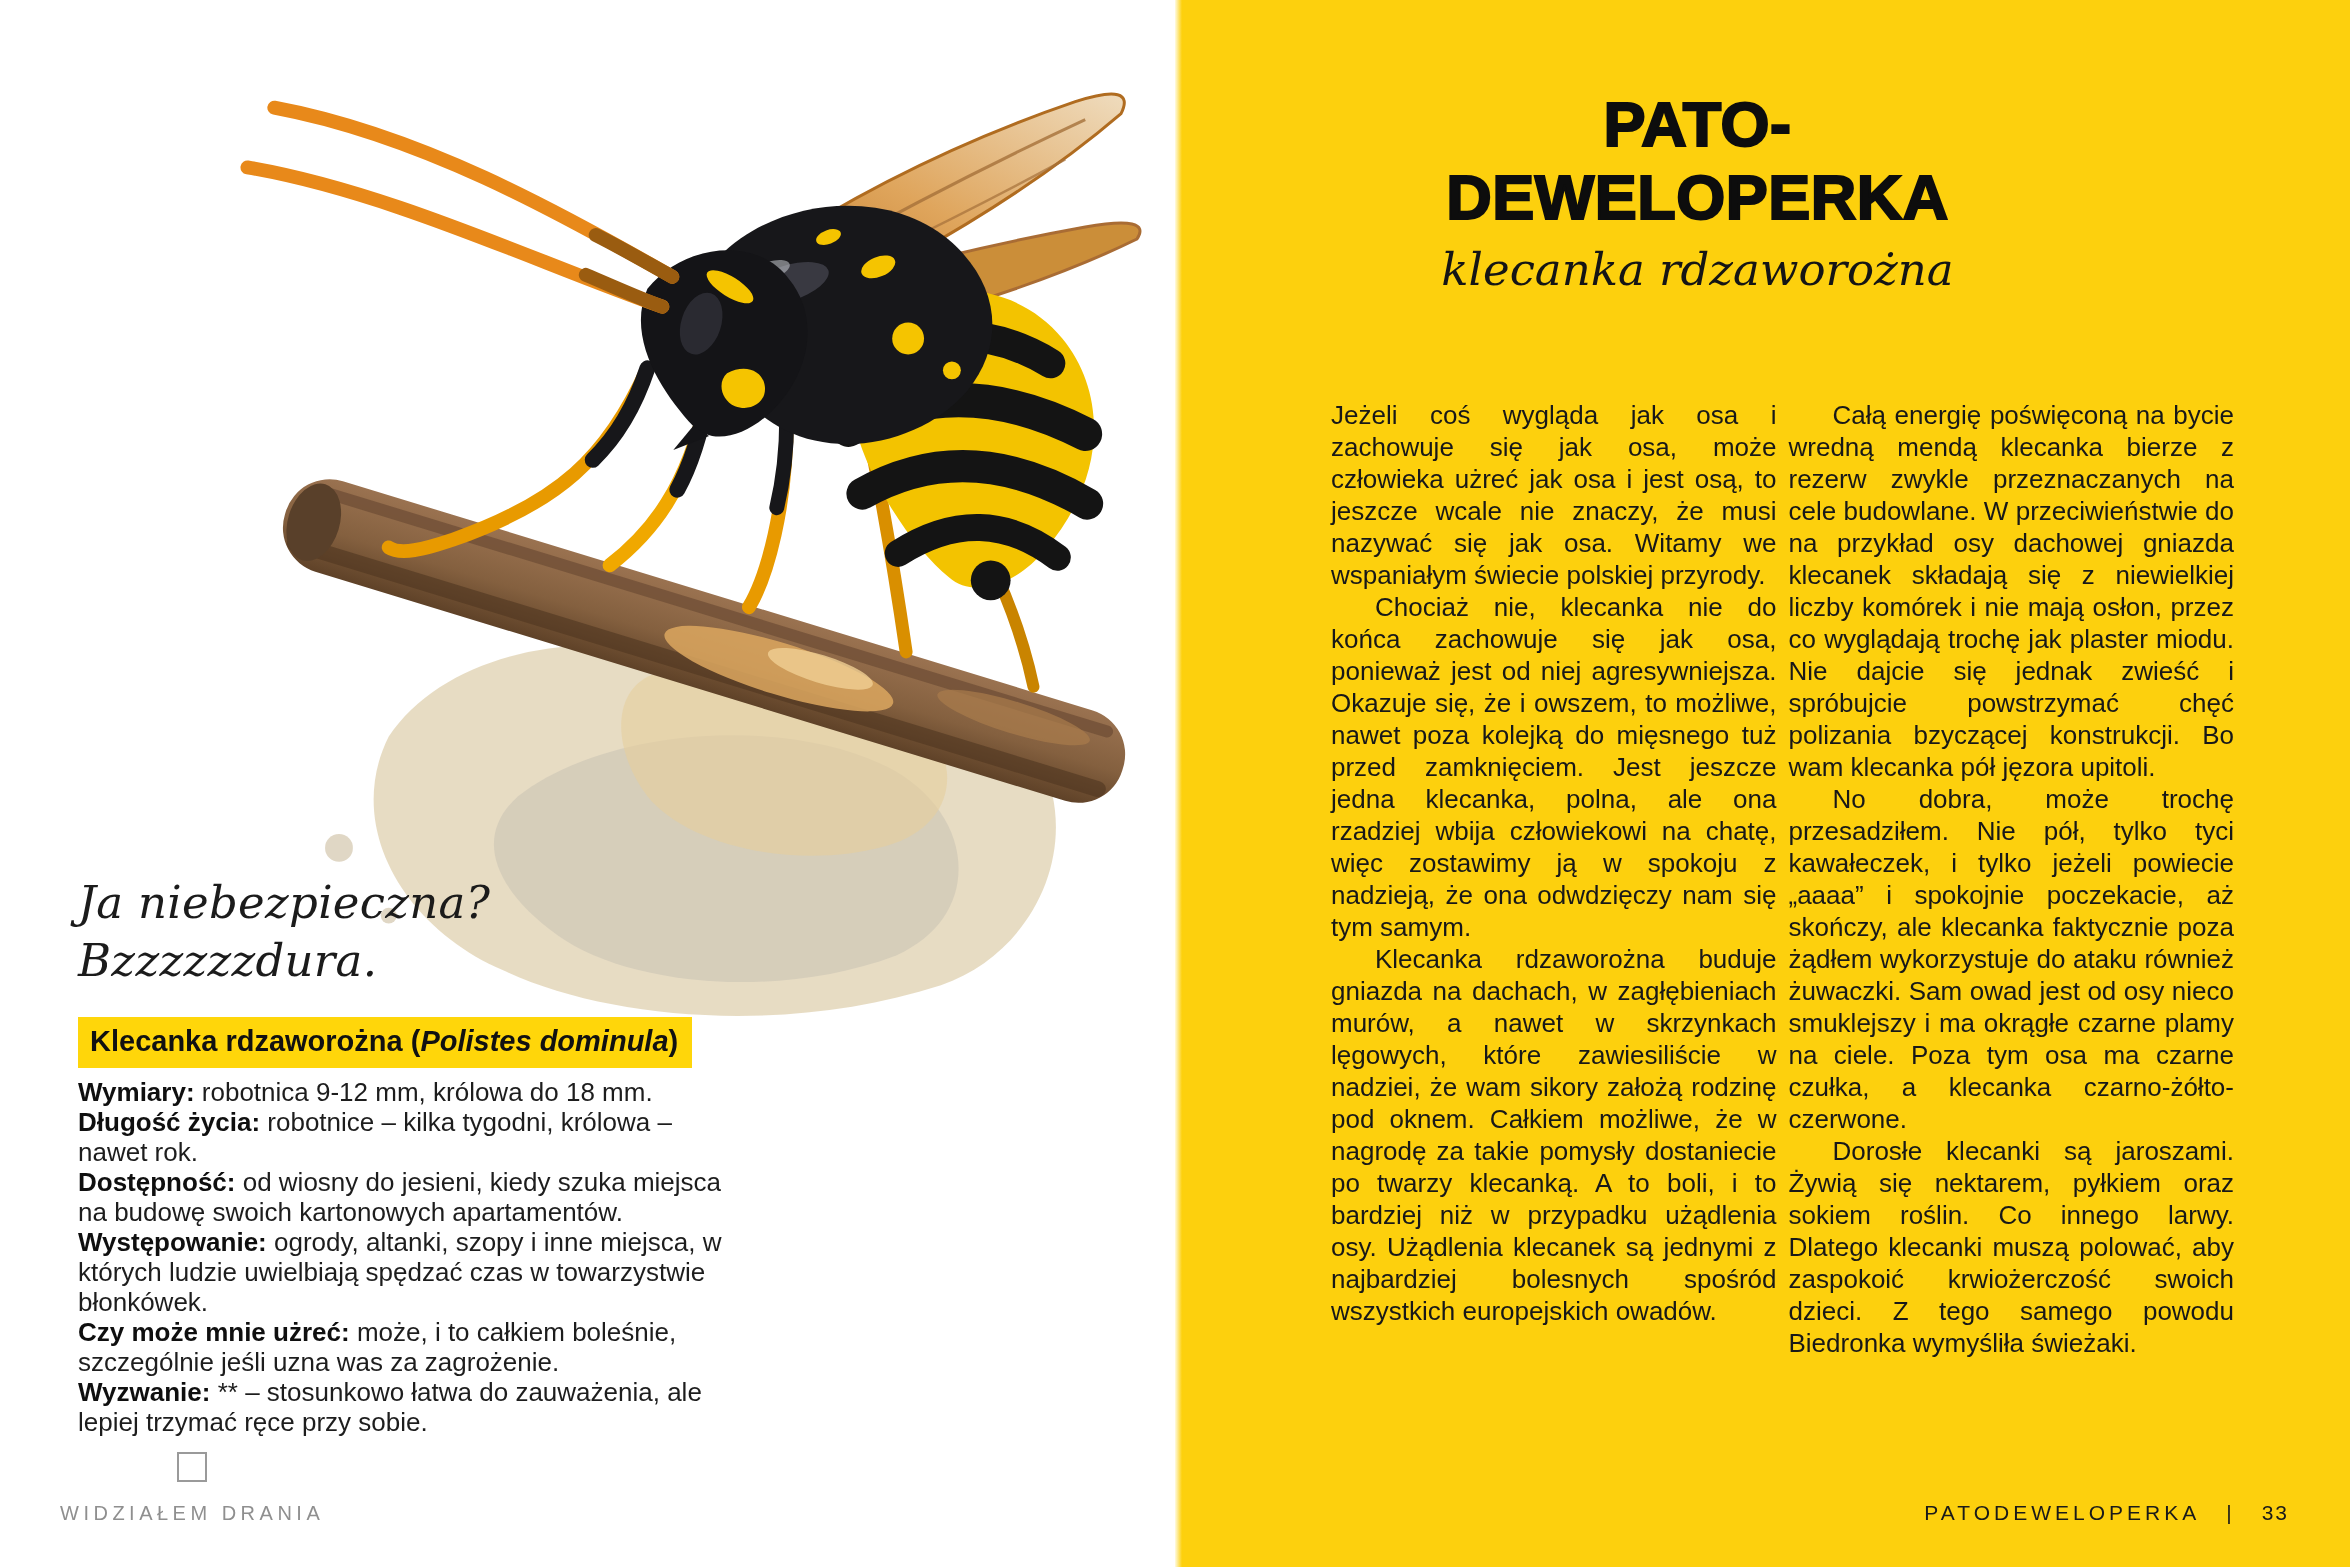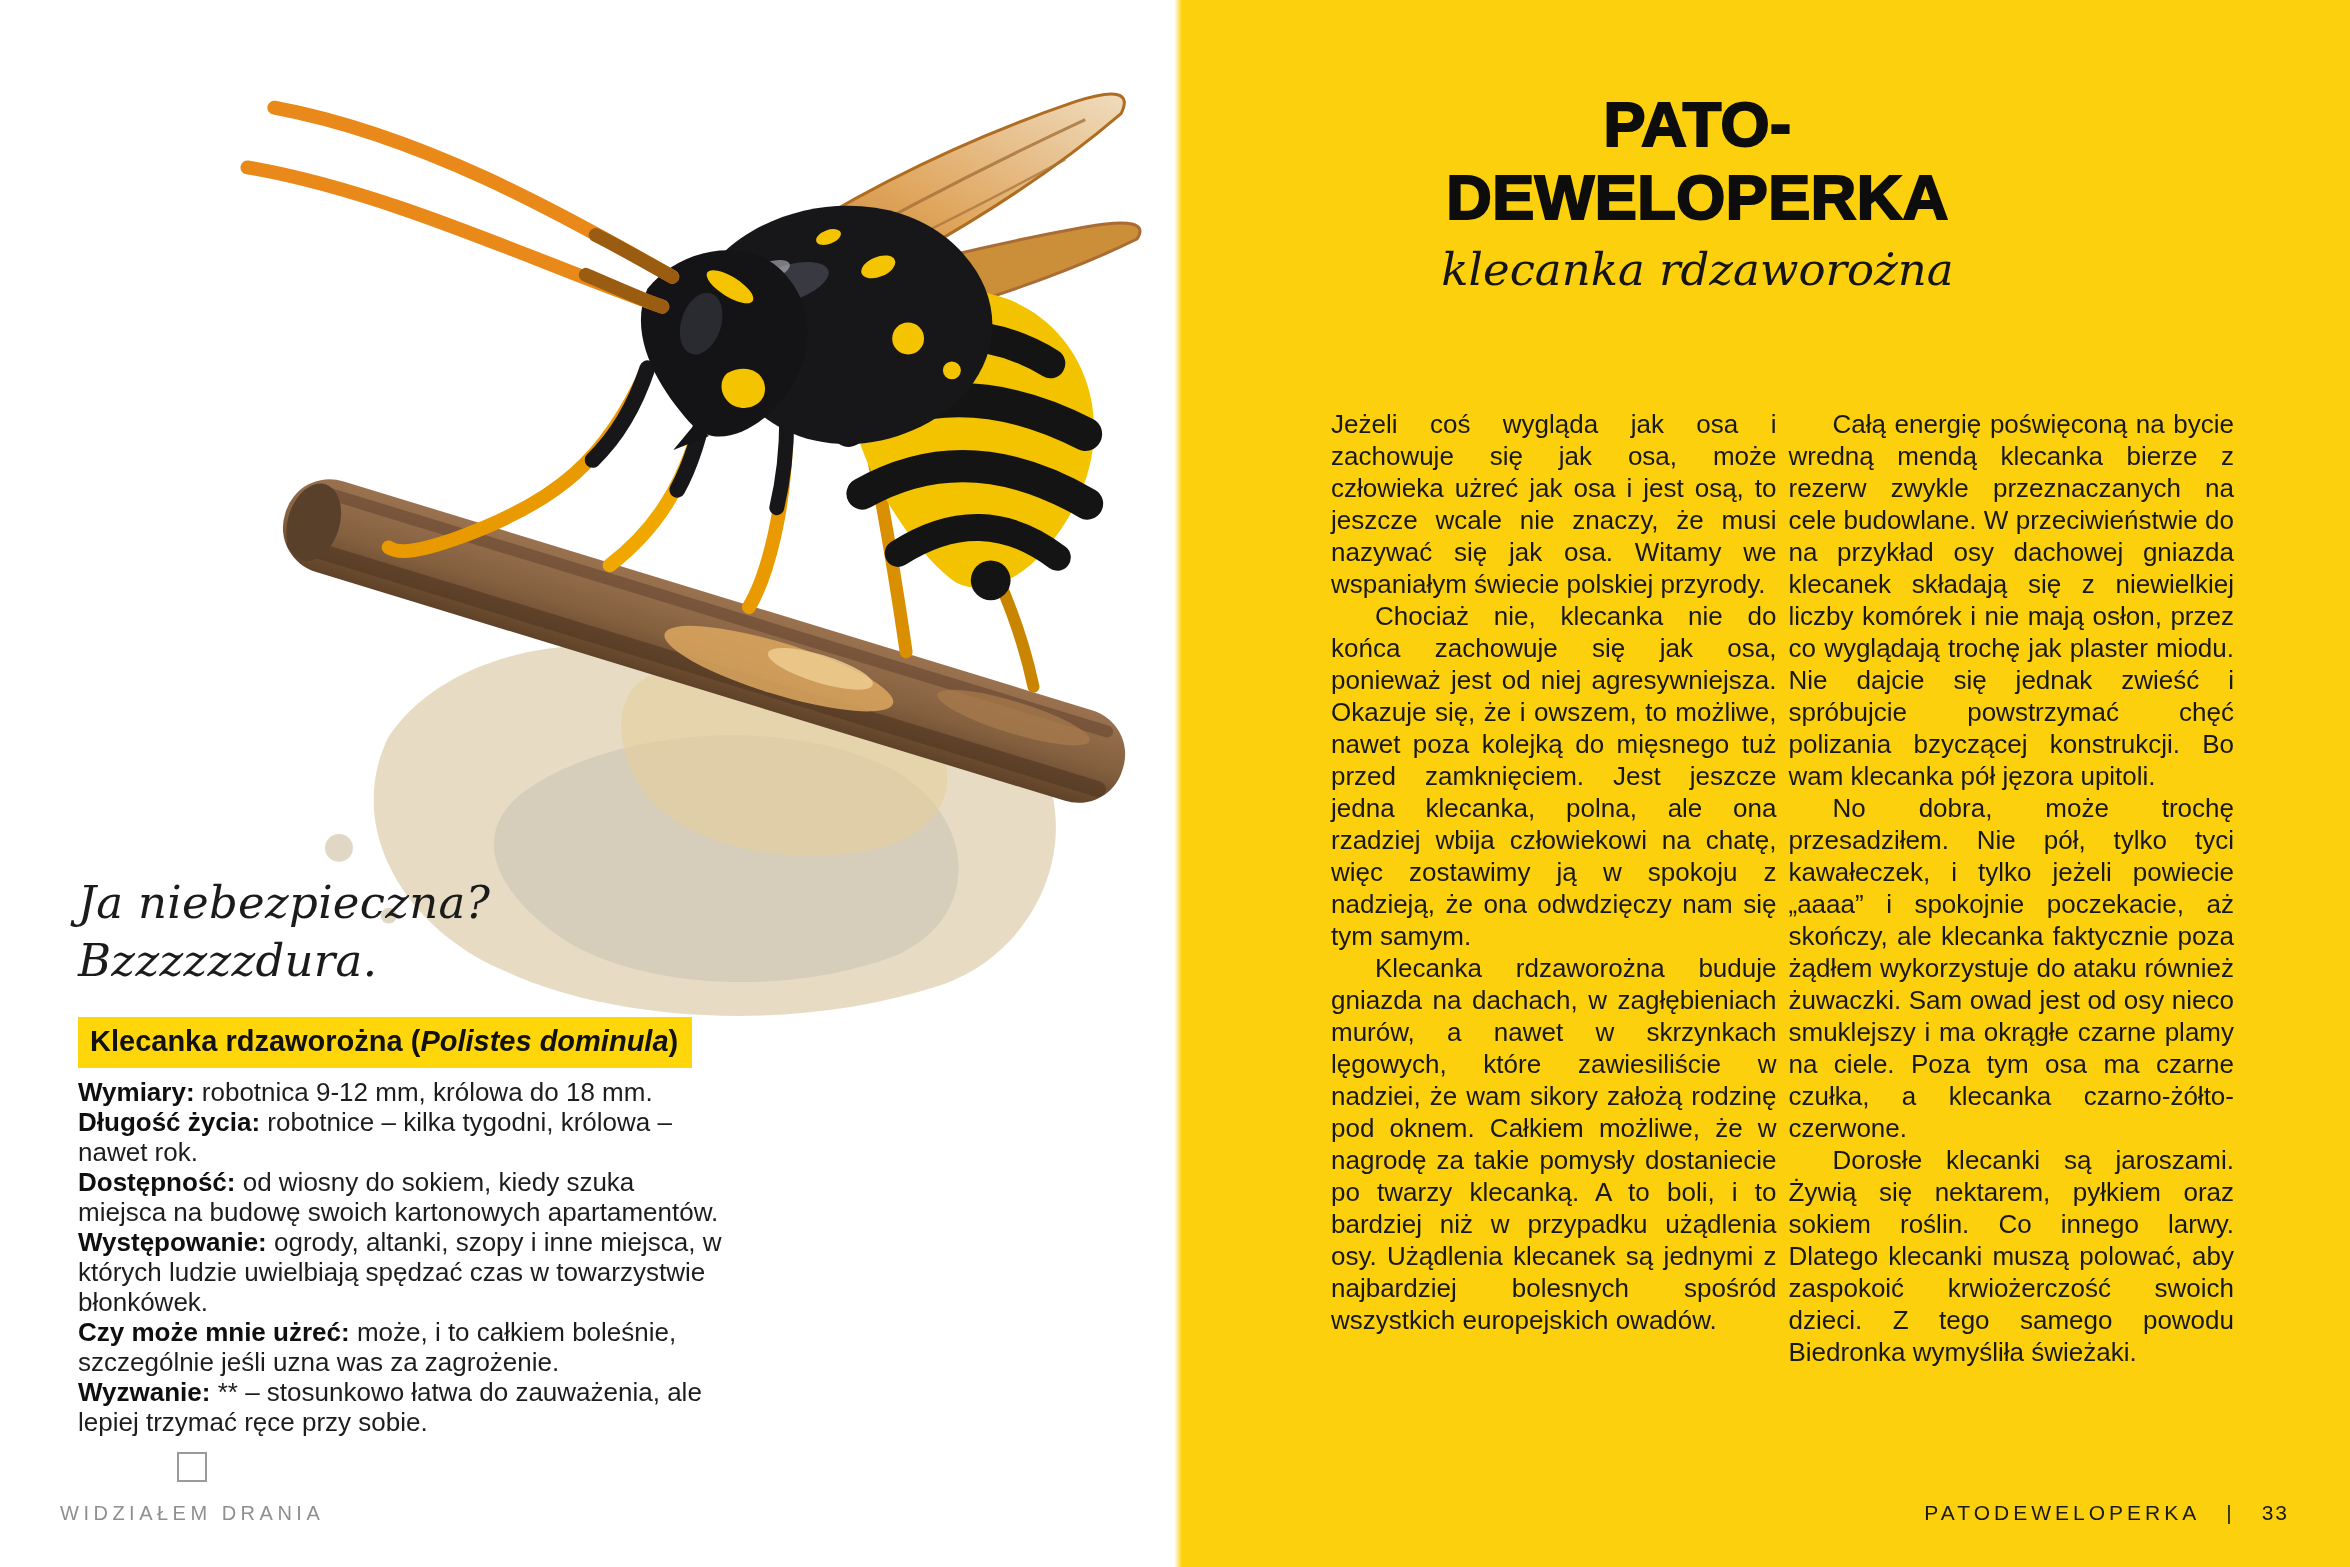--- a/index.html
+++ b/index.html
@@ -56,21 +56,21 @@
     font-size:63px;line-height:73px;font-weight:bold;letter-spacing:0.5px;
     -webkit-text-stroke:2.2px #0d0d0d;
   }
   .subtitle{
     position:absolute;left:0;top:243px;width:1045px;
     text-align:center;
     font-family:"DejaVu Serif","Liberation Serif",serif;
     font-style:italic;font-size:45px;color:#151515;
   }
   .columns{
-    position:absolute;left:156px;top:408px;width:903px;
+    position:absolute;left:156px;top:399px;width:903px;
     display:flex;gap:12px;
   }
   .col{flex:1;min-width:0;
     font-size:26px;line-height:32px;color:#181818;
     text-align:justify;
   }
   .col p{margin:0;}
   .col p.indent{text-indent:44px;}
 
   .footer-right{right:61px;color:#1a1a1a;font-size:21px;letter-spacing:4px;font-weight:500;margin-left:32px;}
@@ -176,21 +176,21 @@
       <span>Bzzzzzzdura.</span>
     </h2>
 
     <div class="species-label">
       <span>Klecanka rdzaworożna (</span><i>Polistes dominula</i><span>)</span>
     </div>
 
     <div class="facts">
       <p class="fact"><b>Wymiary:</b> <span>robotnica 9-12 mm, królowa do 18 mm.</span></p>
       <p class="fact"><b>Długość życia:</b> <span>robotnice – kilka tygodni, królowa – nawet rok.</span></p>
-      <p class="fact"><b>Dostępność:</b> <span>od wiosny do sokiem, kiedy szuka miejsca na budowę swoich kartonowych apartamentów.</span></p>
+      <p class="fact"><b>Dostępność:</b> <span>od wiosny do jesieni, kiedy szuka miejsca na budowę swoich kartonowych apartamentów.</span></p>
       <p class="fact"><b>Występowanie:</b> <span>ogrody, altanki, szopy i inne miejsca, w których ludzie uwielbiają spędzać czas w towarzystwie błonkówek.</span></p>
       <p class="fact"><b>Czy może mnie użreć:</b> <span>może, i to całkiem boleśnie, szczególnie jeśli uzna was za zagrożenie.</span></p>
       <p class="fact"><b>Wyzwanie:</b> <span>** – stosunkowo łatwa do zauważenia, ale lepiej trzymać ręce przy sobie.</span></p>
     </div>
 
     <footer class="footer footer-left">
       <span class="checkbox"></span>
       <span class="footer-text">WIDZIAŁEM DRANIA</span>
     </footer>
   </section>

